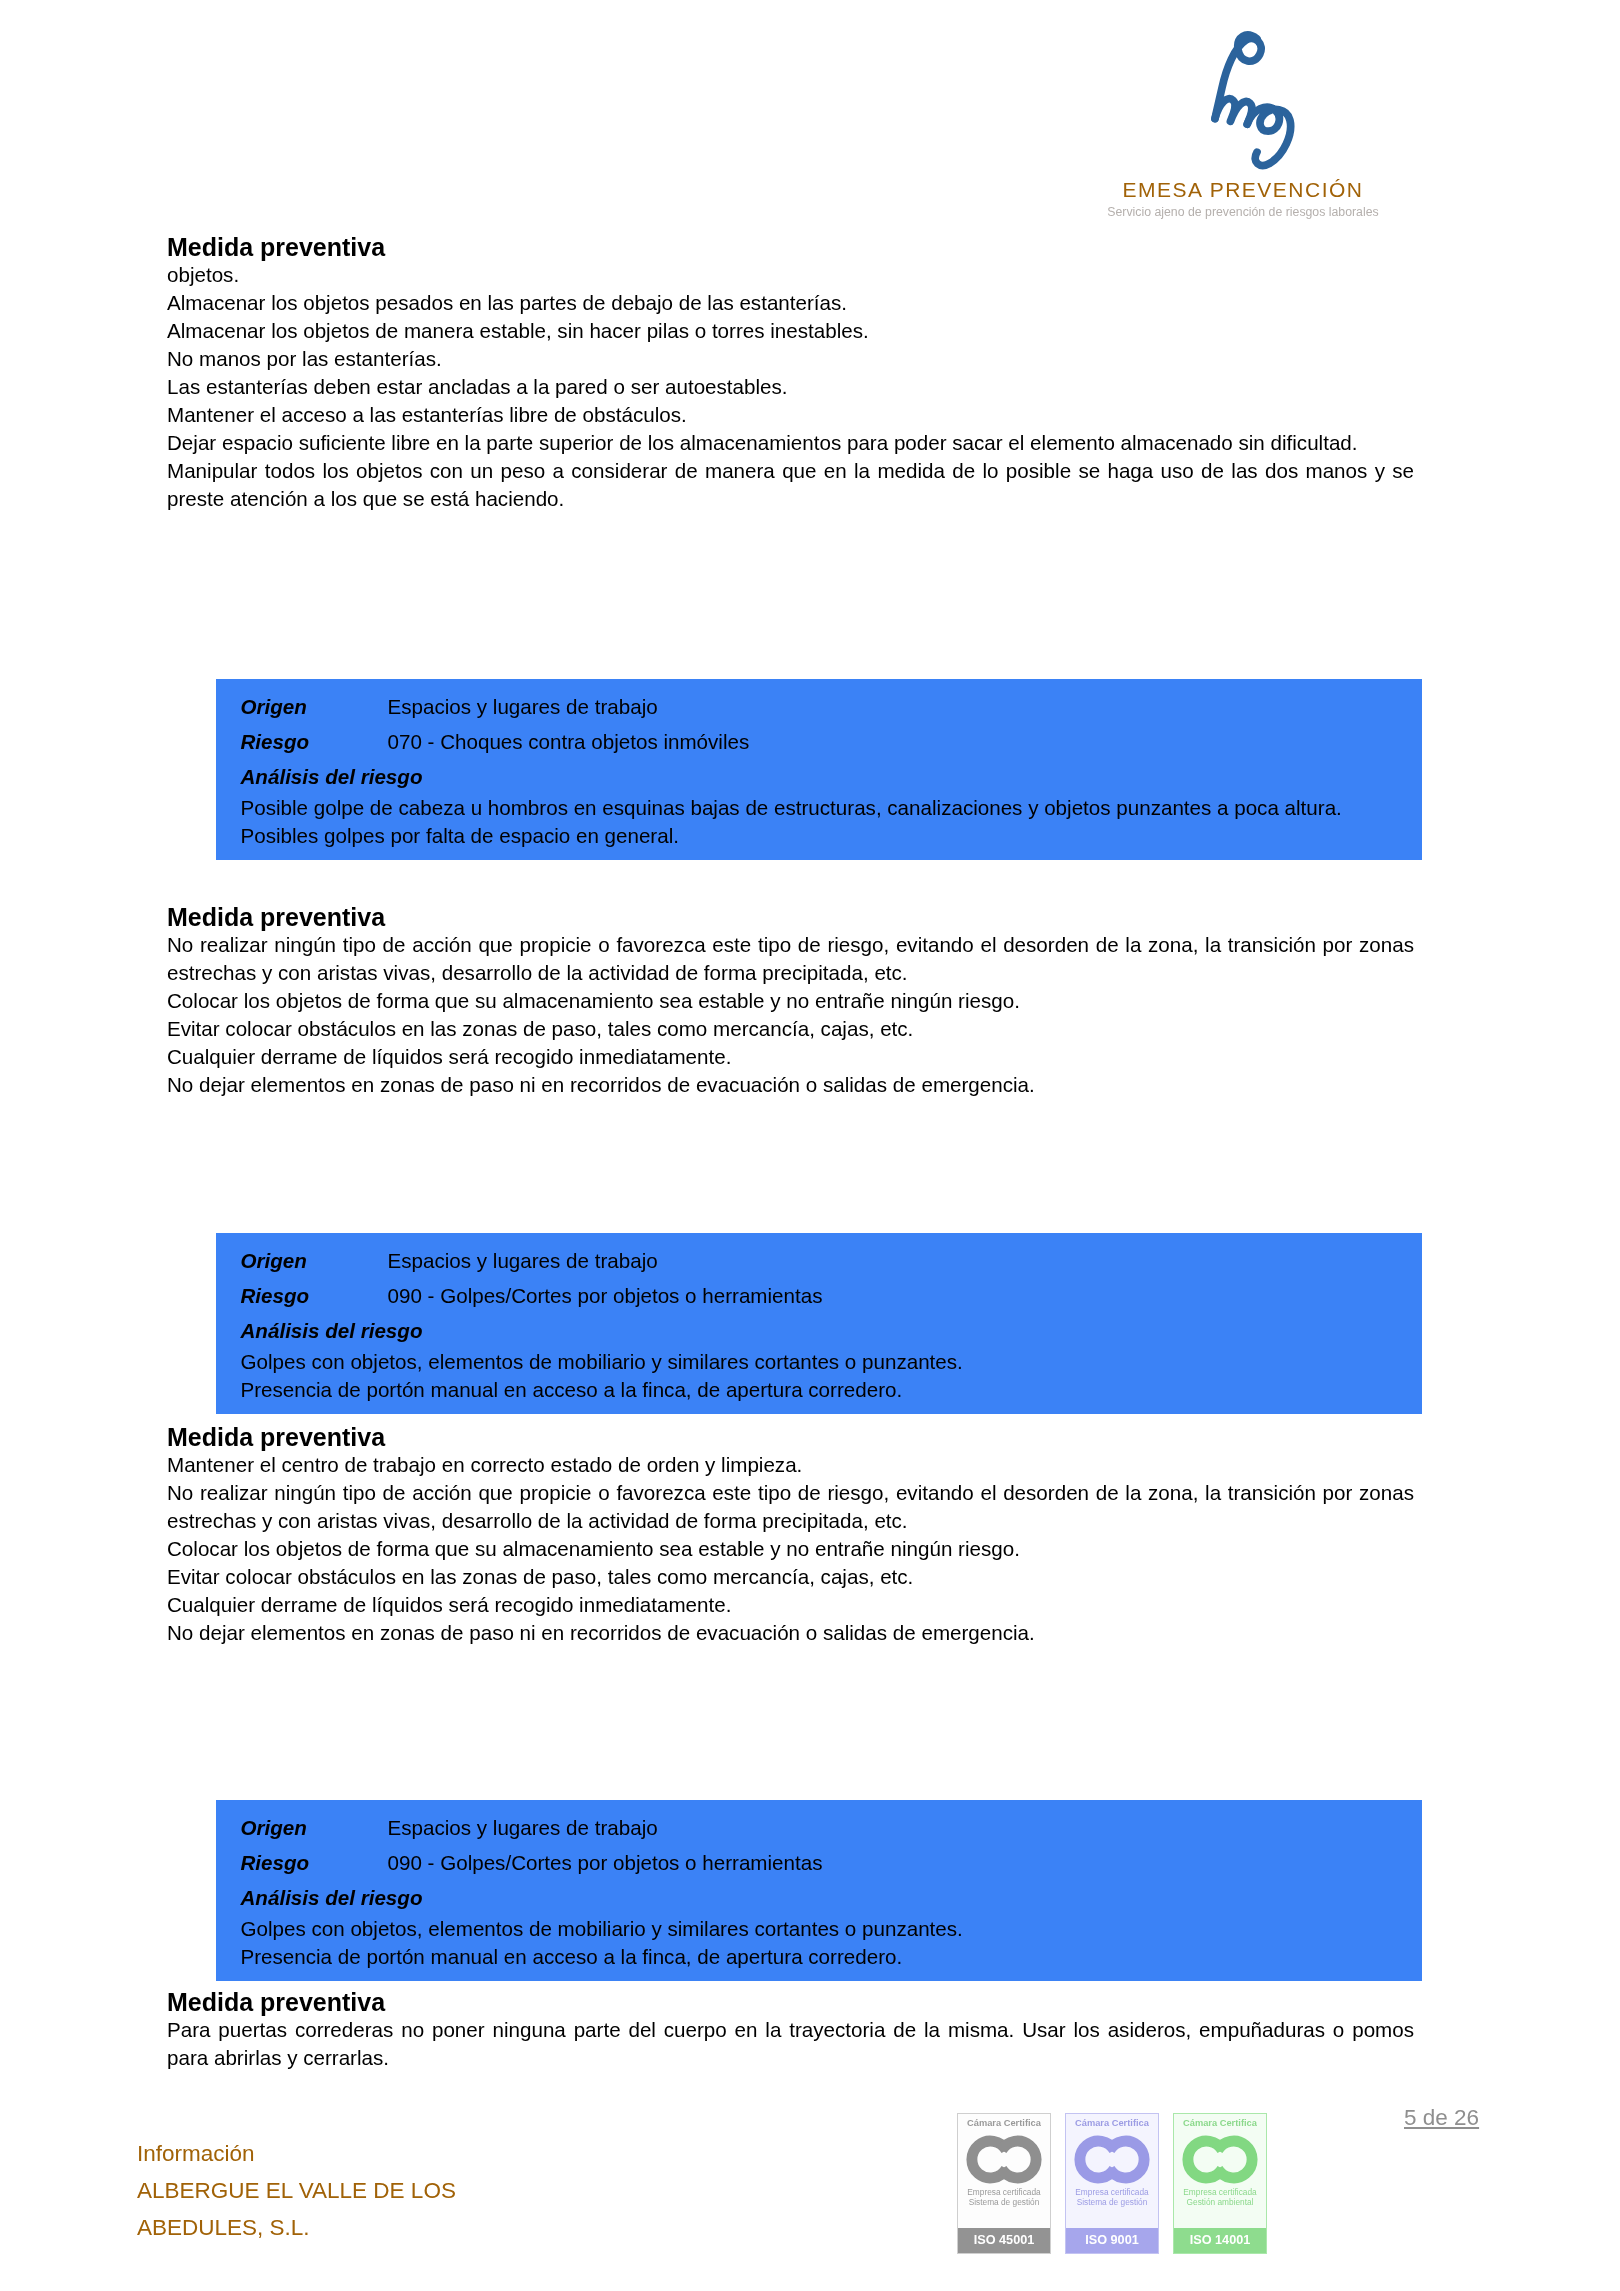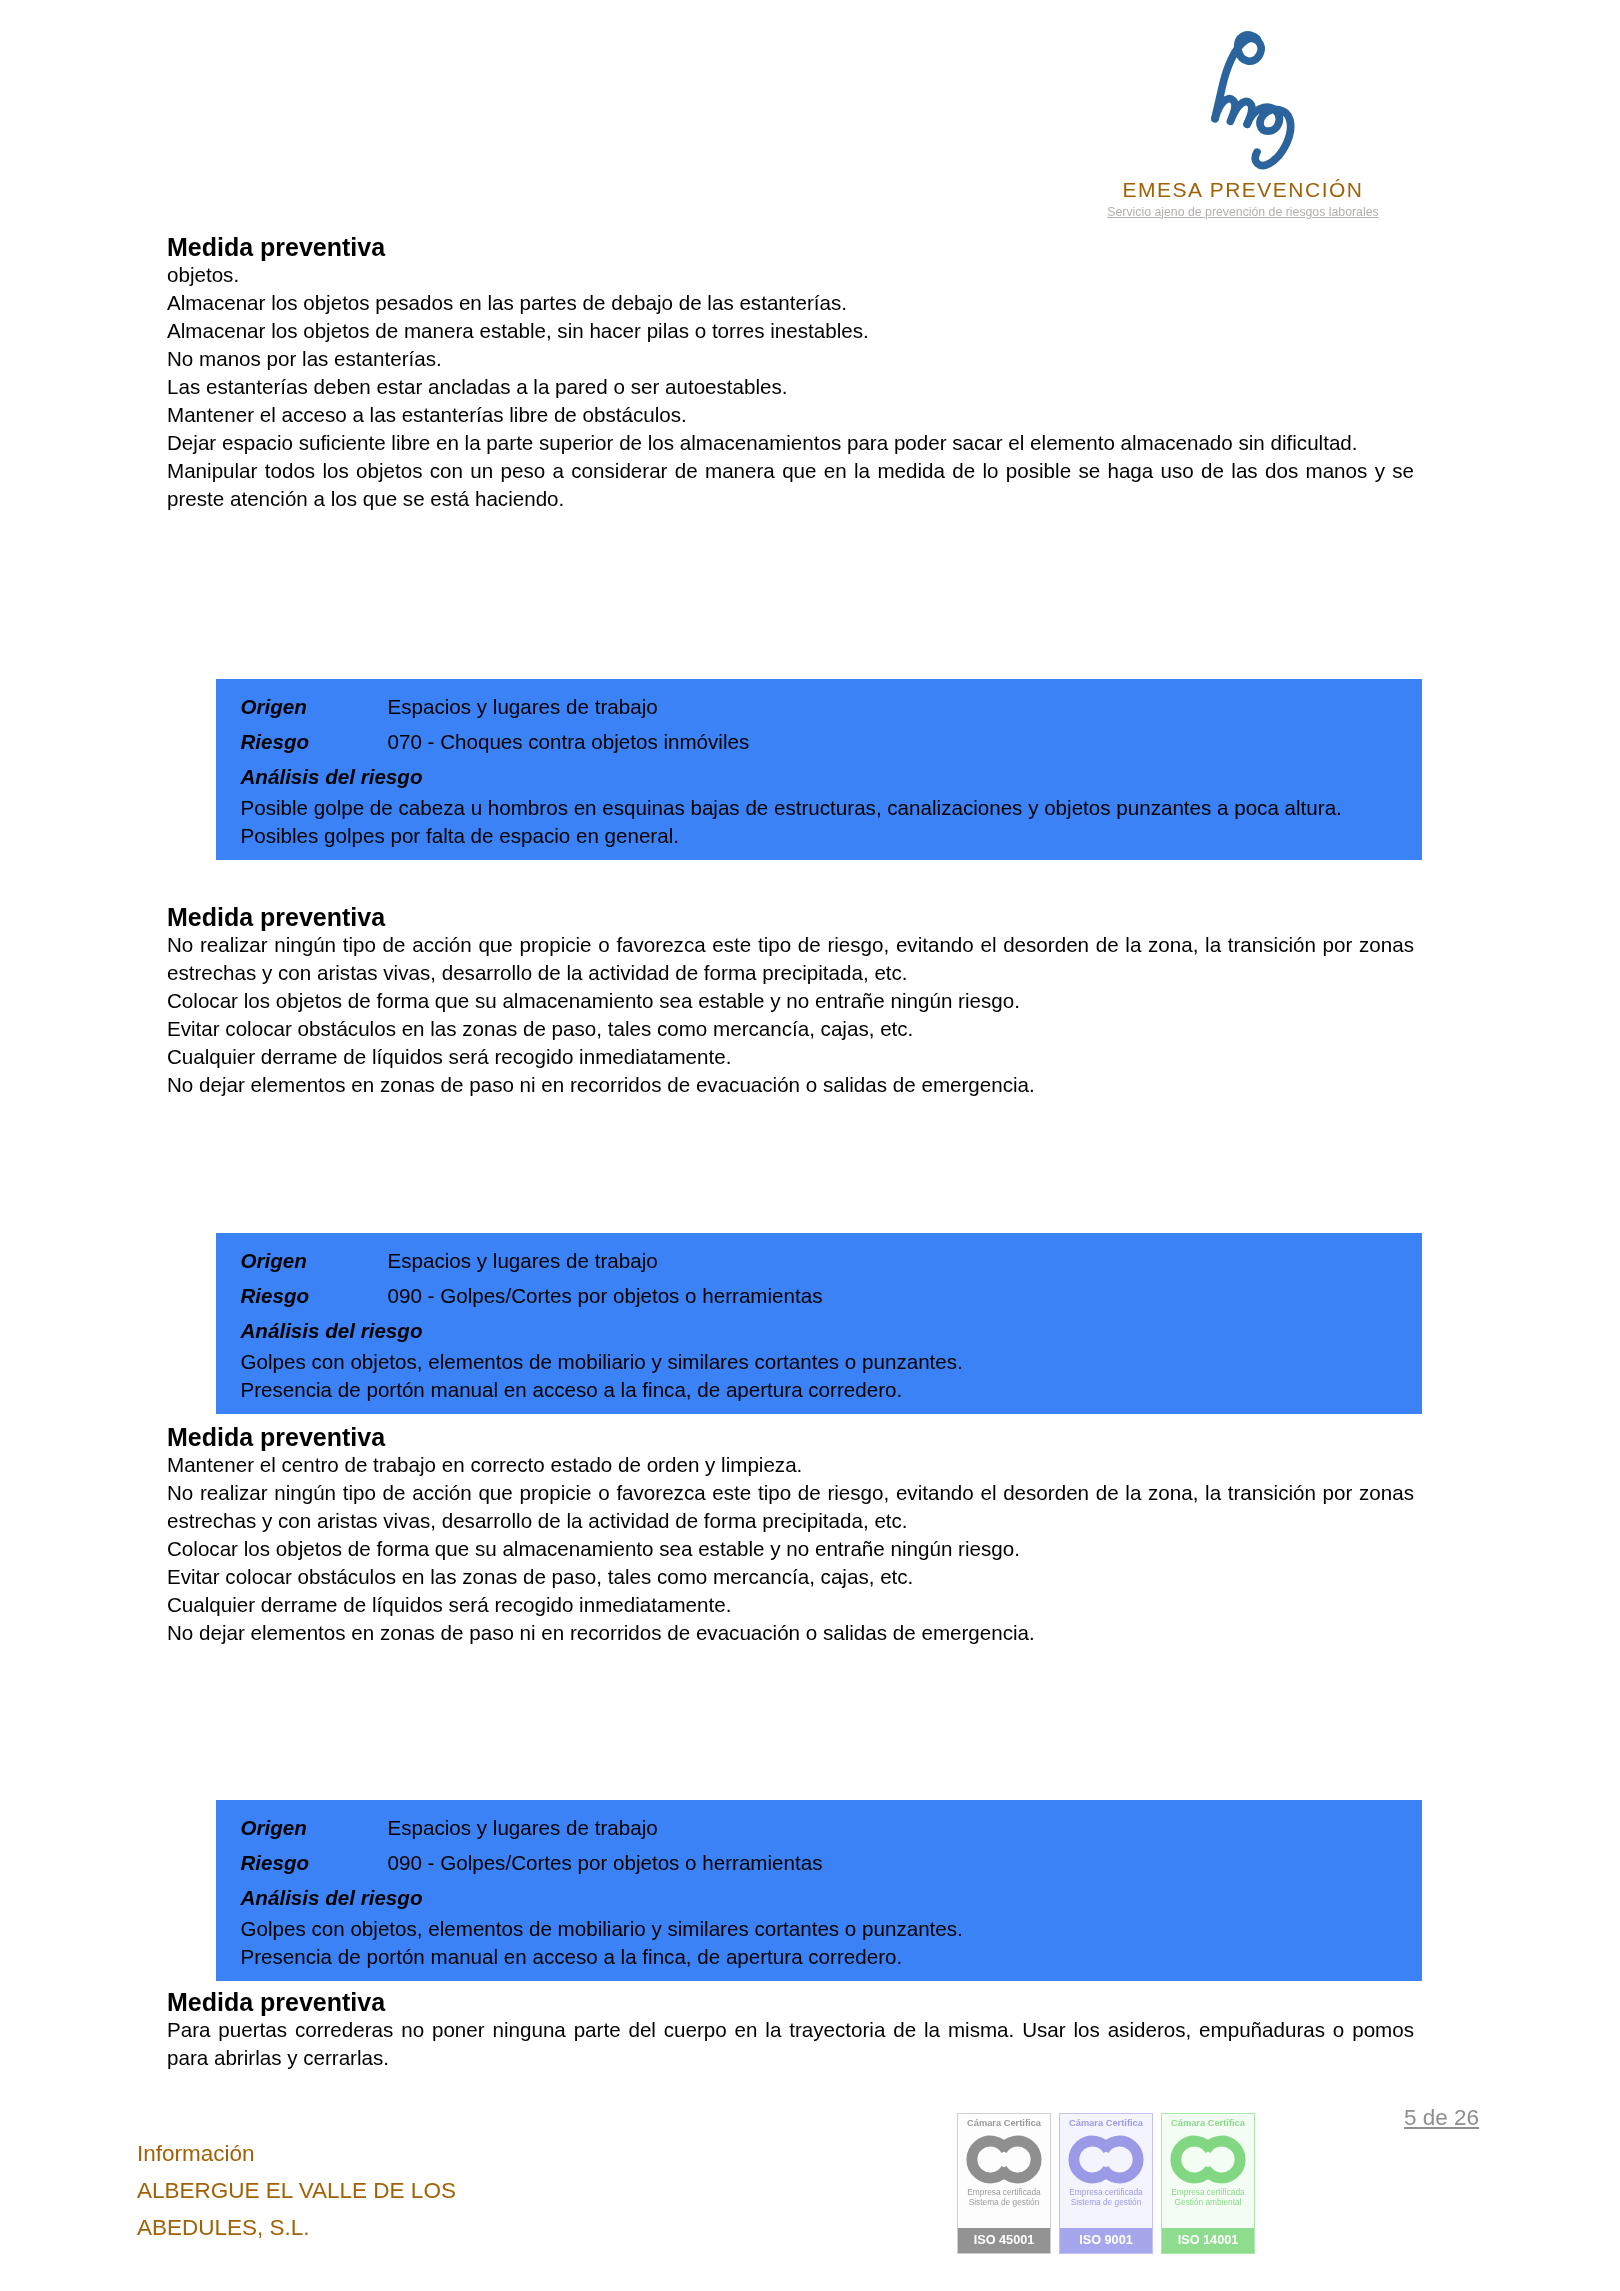--- a/index.html
+++ b/index.html
@@ -11,40 +11,40 @@
     background: #ffffff;
     font-family: "Liberation Sans", "DejaVu Sans", sans-serif;
     color: #000000;
     overflow: hidden;
   }
 
   
   .logo { position:absolute; top:29px; left:1096px; width:294px; text-align:center; }
   .logo-glyph { display:block; margin:0 auto; }
   .logo-name { font-size:21px; color:#a16207; letter-spacing:1.5px; margin-top:2px; white-space:nowrap; }
-  .logo-tagline { font-size:12.3px; color:#b5b0ad; margin-top:2.9px; white-space:nowrap;text-decoration:underline; }
+  .logo-tagline { font-size:12.3px; color:#b5b0ad; margin-top:2.9px; white-space:nowrap; }
 
   
   .measure { position:absolute; left:167px; width:1247px; font-size:20.6px; line-height:28px; }
   .measure h3 { margin:0; font-size:25px; font-weight:bold; line-height:28px; }
   .measure p { margin:0; text-align:justify; }
 
   
   .risk-box { position:absolute; left:216px; width:1206px; background:#3b82f6; padding:9.8px 25.5px 9.8px 24.5px; font-size:20.6px; }
   .risk-row { display:flex; line-height:35px; }
   .risk-label { flex:0 0 147px; font-weight:bold; font-style:italic; }
   .risk-value { flex:1; }
   .analysis-heading { font-weight:bold; font-style:italic; line-height:35px; }
   .risk-box p { margin:0; line-height:28px; text-align:justify; }
 
   
   .footer-info { position:absolute; left:137px; top:2135px; font-size:22.5px; line-height:37px; color:#a16207; }
   .page-number { position:absolute; left:1404px; top:2105px; font-size:22.5px; color:#8f8f8f;text-decoration:underline; }
 
-  .badges { position:absolute; left:957px; top:2113px; display:flex; gap:8px; }
+  .badges { position:absolute; left:957px; top:2113px; display:flex; gap:14px; }
   .badge { width:94px; height:141px; display:flex; flex-direction:column; align-items:center; text-align:center; background:#fff; }
   .badge-header { font-size:9.3px; font-weight:bold; line-height:10.8px; padding-top:3.9px; white-space:nowrap; }
   .badge-glyph { margin-top:2.9px; }
   .badge-glyph path { fill:none; stroke-width:8; }
   .badge-line { font-size:8.3px; line-height:10.3px; white-space:nowrap; }
   .badge-band { margin-top:auto; width:100%; height:25.5px; line-height:25.5px; color:#ffffff; font-weight:bold; font-size:12.7px; }
 
   .badge-iso45001 { border:1px solid #cfcfcf; background:#fdfdfd; color:#9a9a9a; }
   .badge-iso45001 .badge-band { background:#939393; }
   .badge-iso45001 .badge-glyph path { stroke:#8f8f8f; }

